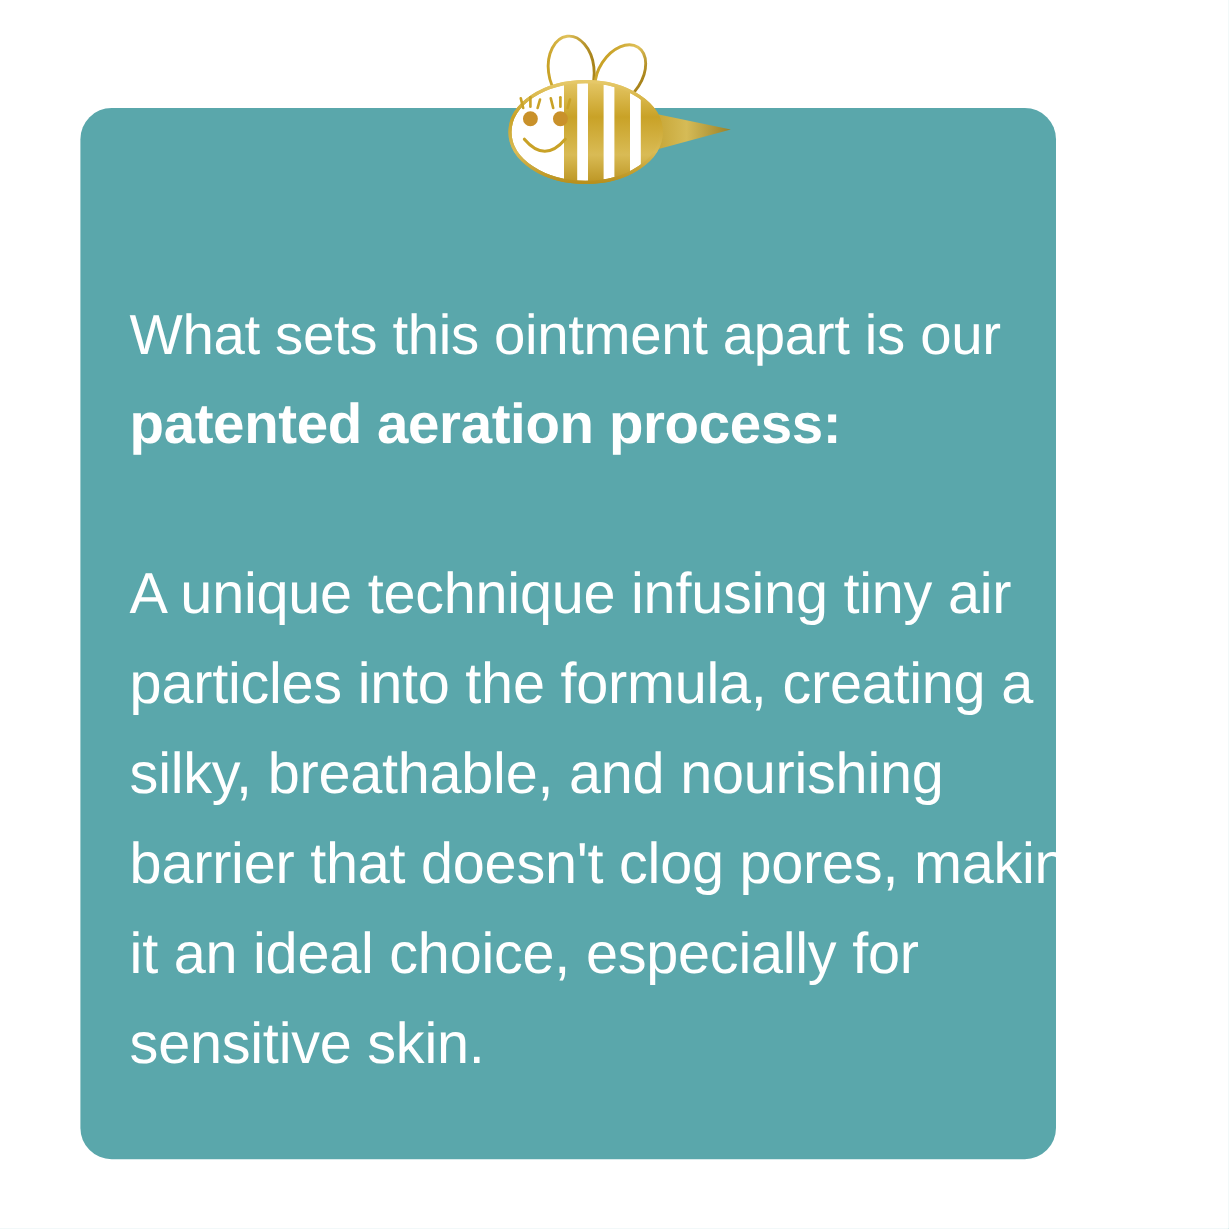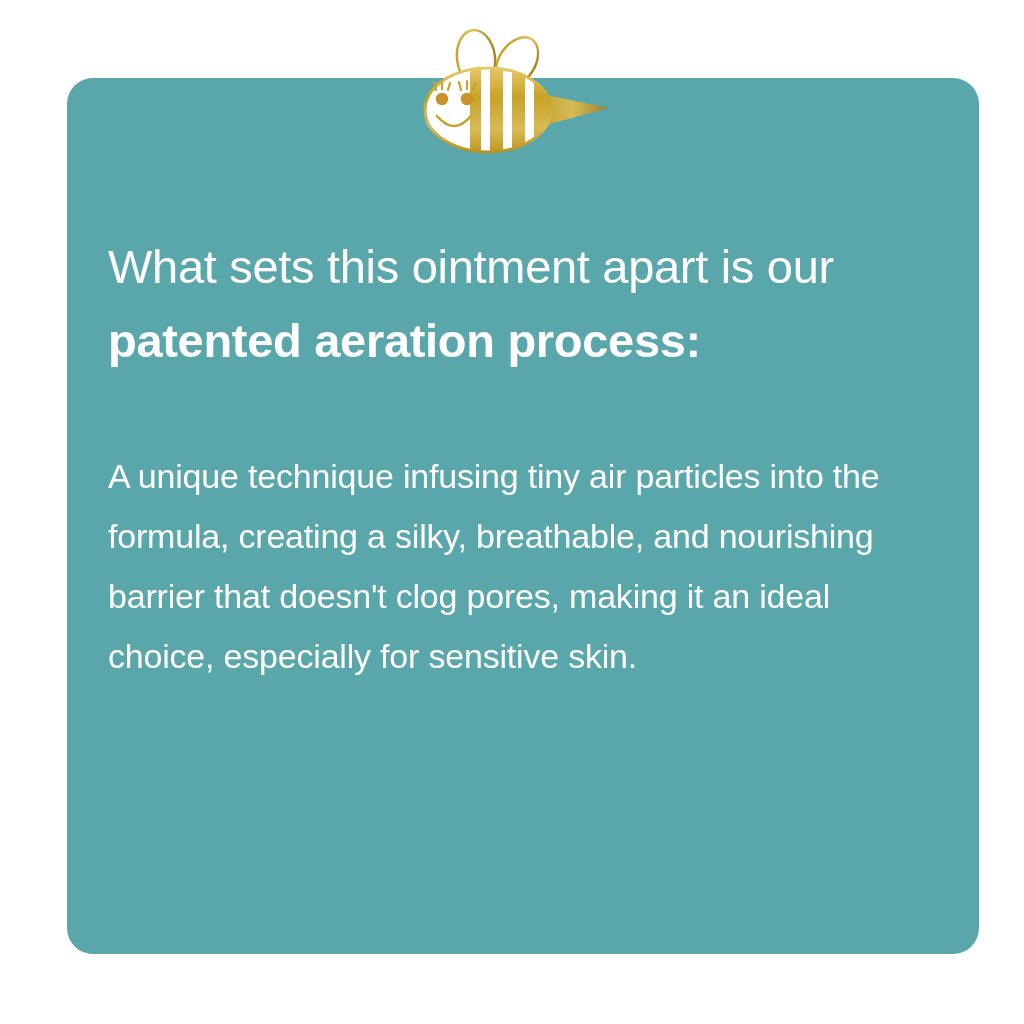--- a/index.html
+++ b/index.html
@@ -18,22 +18,22 @@
     position: relative;
     width: 1024px;
     height: 1024px;
     background: #ffffff;
   }
 
   
   #info-card {
     position: absolute;
     left: 67px;
-    top: 78px;
-    width: 912px;
+    top: 90px;
+    width: 813px;
     height: 876px;
     background: #5aa7ab;
     border-radius: 26px;
     box-sizing: border-box;
   }
 
   
   #bee-mascot {
     position: absolute;
     left: 404px;
@@ -68,22 +68,22 @@
   }
   .headline .emphasis {
     font-weight: 700;
   }
 
   .spacer-line {
     height: 68px;
   }
 
   .body-copy {
-    font-size: 34px;
-    line-height: 60px;
+    font-size: 48px;
+    line-height: 75px;
     font-weight: 300;
     letter-spacing: -0.2px;
     margin: 0;
     max-width: 812px;
   }
 </style>
 </head>
 <body>
 
 <div id="stage">

